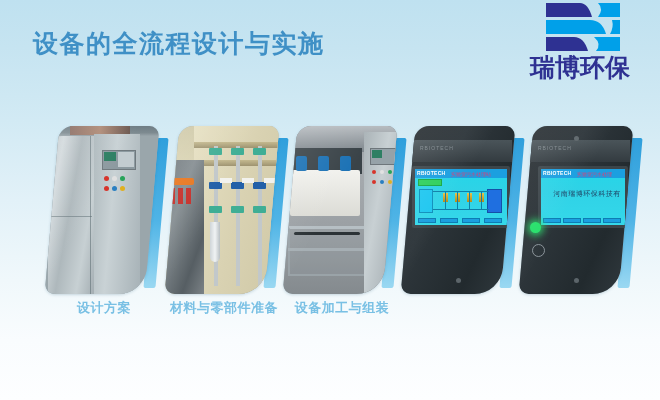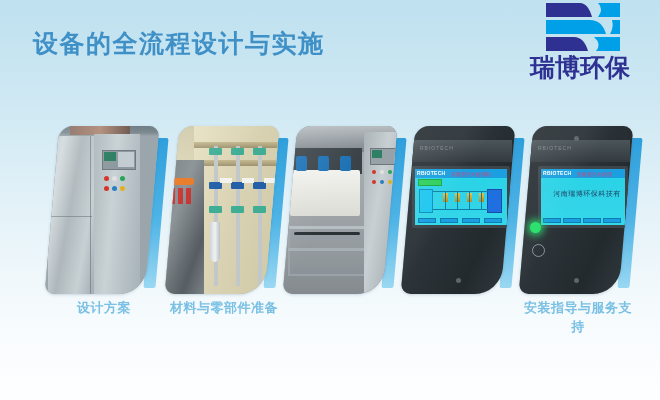--- a/index.html
+++ b/index.html
@@ -376,20 +376,21 @@
           <div class="b" style="left:98px;top:44px;background:#e2e2e2;"></div>
           <div class="b" style="left:106px;top:44px;background:#28a35a;"></div>
           <div class="b" style="left:90px;top:54px;background:#d6342b;"></div>
           <div class="b" style="left:98px;top:54px;background:#2a7fc1;"></div>
           <div class="b" style="left:106px;top:54px;background:#e0b020;"></div>
         </div>
         <div class="photo-shade"></div>
       </div>
     </div>
   </div>
+  <div class="card-caption" style="left:283px;">设备加工与组装</div>
 
   <div class="card" style="left:408px;">
     <div class="card-accent"></div>
     <div class="card-photo">
       <div class="photo-inner">
         <div class="ph45">
           <div class="bezel-top"></div>
           <div class="brand-sm">RBIOTECH</div>
           <div class="screen-frame"></div>
           <div class="screen">
@@ -443,15 +444,14 @@
           </div>
           <div class="led"></div>
           <div class="knob"></div>
           <div class="dot" style="top:10px;"></div>
           <div class="dot" style="top:152px;"></div>
         </div>
         <div class="photo-shade"></div>
       </div>
     </div>
   </div>
-  <div class="card-caption" style="left:519px;">安装指导与服务支持</div>
 
 </div>
 
 </body></html>

